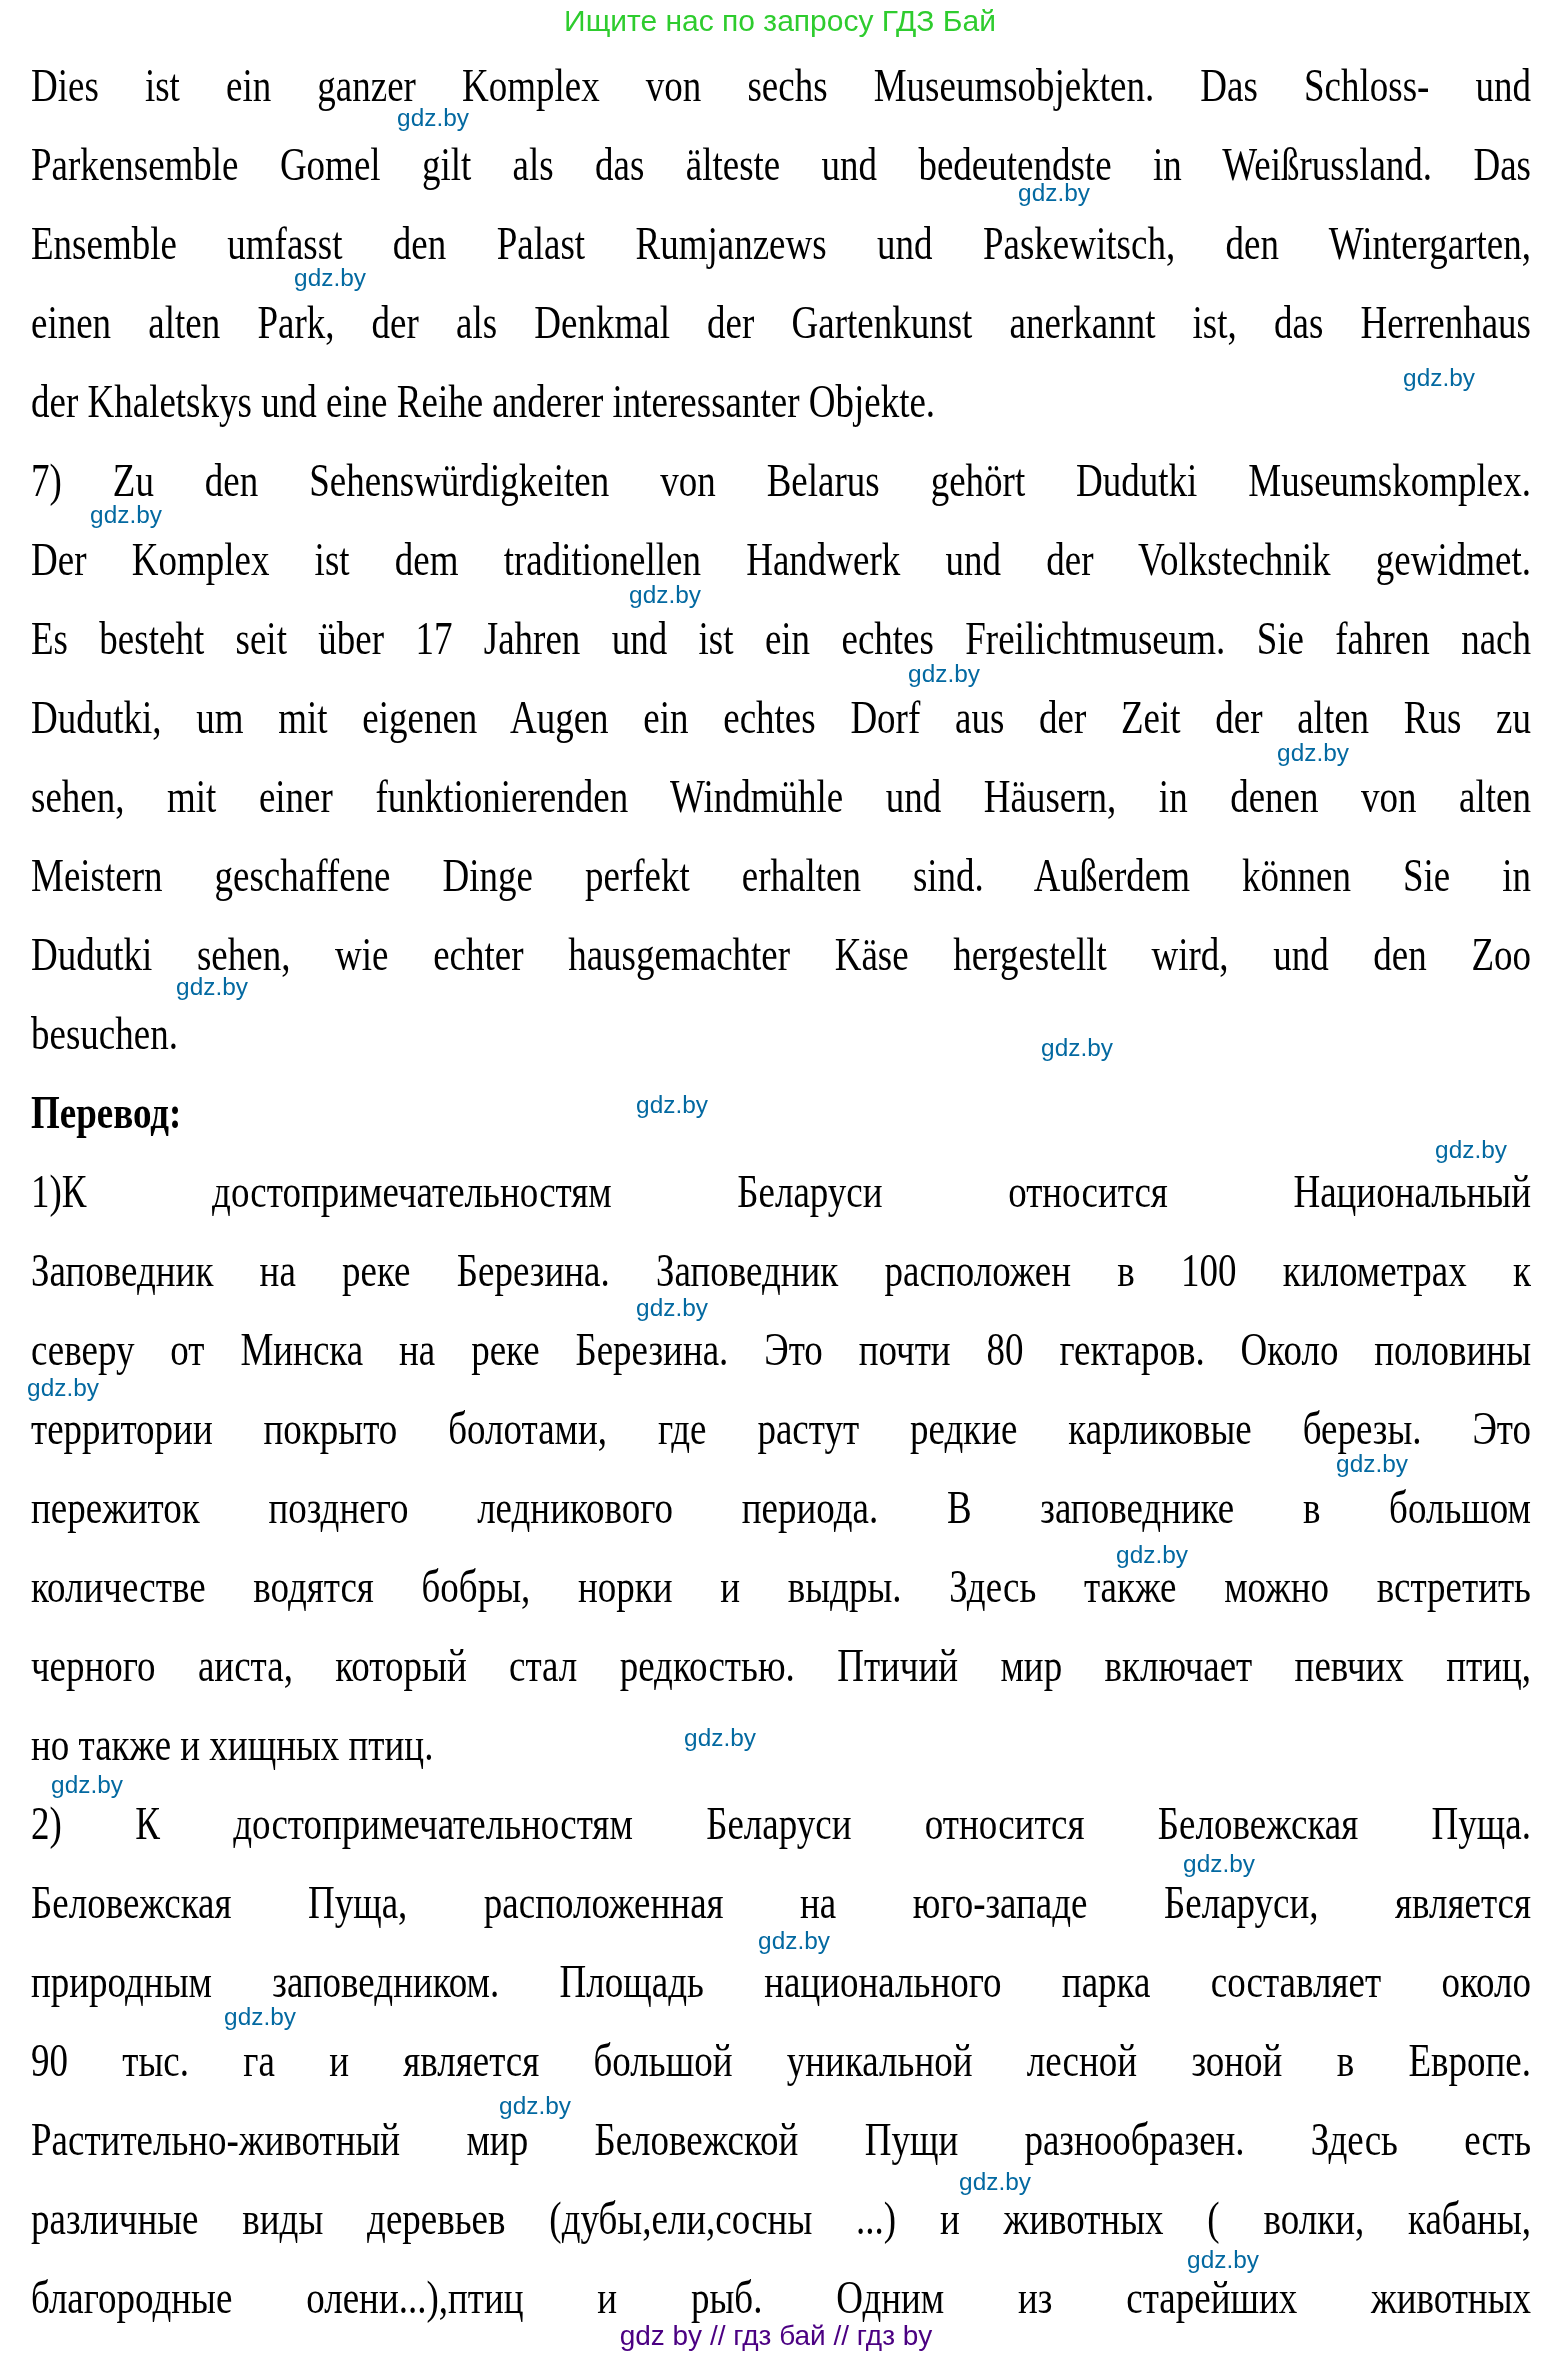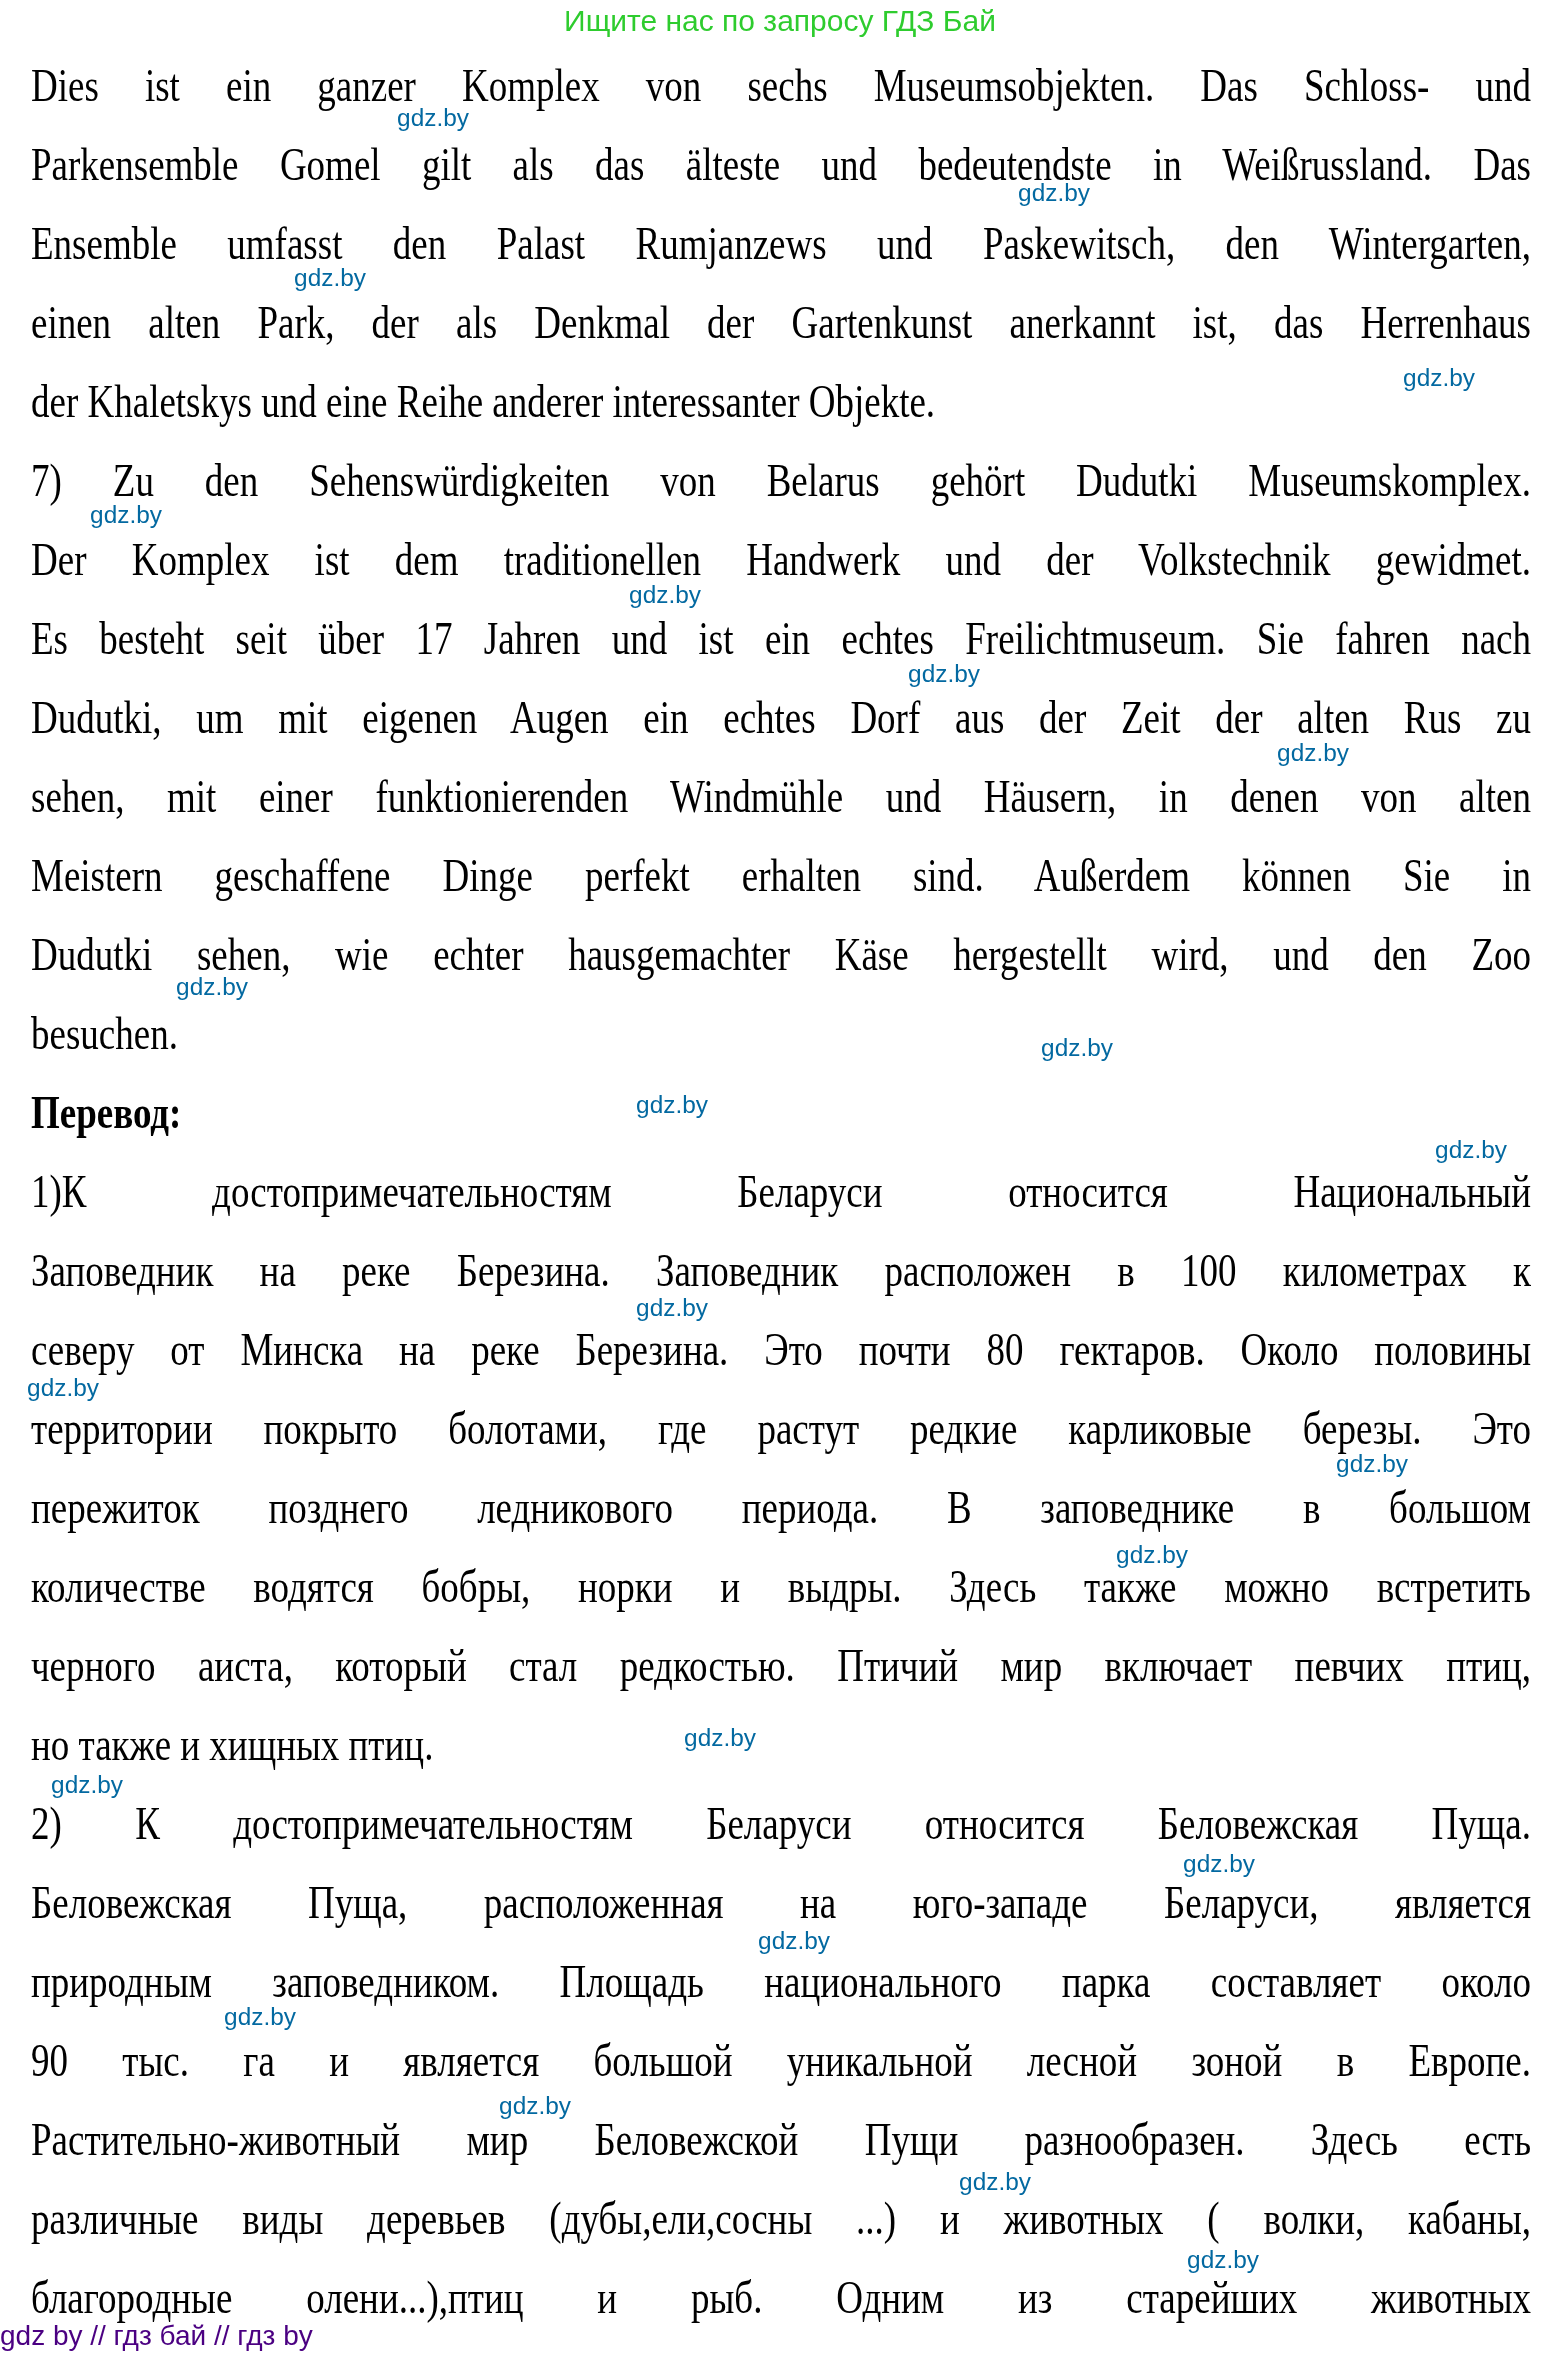--- a/index.html
+++ b/index.html
@@ -48,21 +48,21 @@
     position: absolute;
     transform: translate(-50%, -50%);
     font-family: "Liberation Sans", sans-serif;
     font-size: 24.4px;
     color: #0369a1;
     white-space: nowrap;
   }
   .footer {
     position: absolute;
     top: 2318px; left: 0; right: 8px;
-    text-align: left;
+    text-align: center;
     font-family: "Liberation Sans", sans-serif;
     font-size: 28px;
     line-height: 36px;
     color: #4b0082;
   }
 </style>
 </head>
 <body>
 
 <div class="page">

